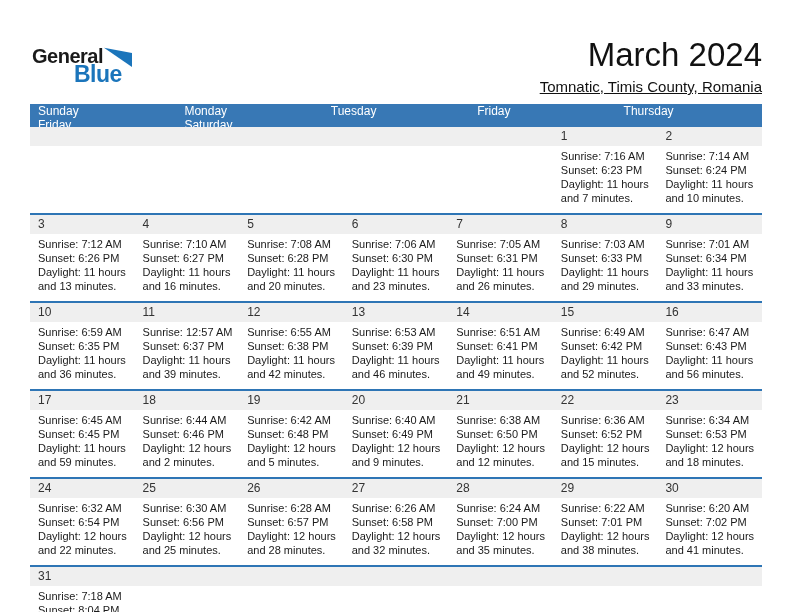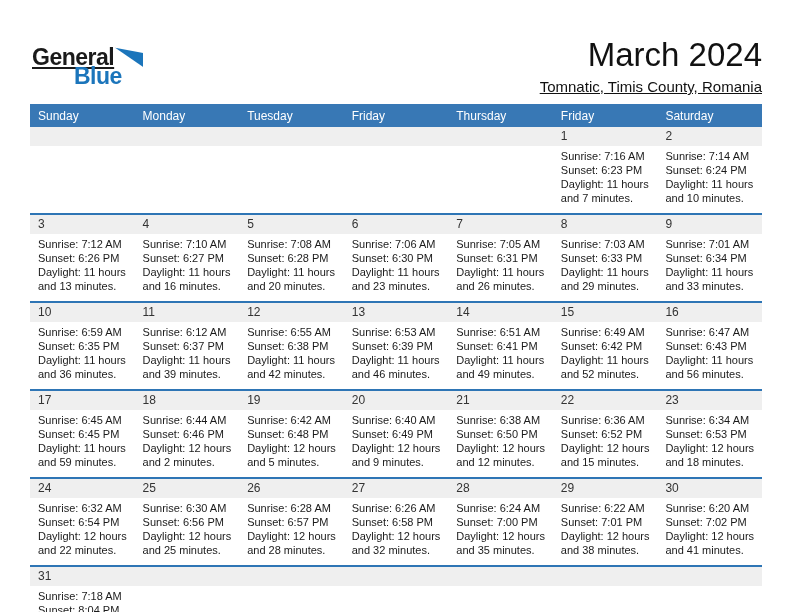--- a/index.html
+++ b/index.html
@@ -3,30 +3,30 @@
 <meta charset="utf-8">
 <style>
   html,body{margin:0;padding:0;}
   body{
     width:792px;height:612px;background:#ffffff;position:relative;
     font-family:"Liberation Sans","DejaVu Sans",sans-serif;
     -webkit-font-smoothing:antialiased;overflow:hidden;
   }
   
   .logo{position:absolute;left:32px;top:46px;line-height:1;}
-  .logo-line1{font-size:23px;color:#1a1a1a;font-weight:600;letter-spacing:-0.5px;display:flex;align-items:flex-start;text-decoration:underline;}
+  .logo-line1{font-size:20px;color:#1a1a1a;font-weight:600;letter-spacing:-0.5px;display:flex;align-items:flex-start;}
   .logo-tri{display:inline-block;width:28px;height:20px;background:#1b75bb;
     clip-path:polygon(0 4%,100% 30%,100% 100%);margin-left:1px;margin-top:1px;}
   .logo-line2{font-size:23px;color:#1b75bb;font-weight:600;letter-spacing:-0.5px;margin-top:-4px;padding-left:42px;}
   .title{position:absolute;right:30px;top:36px;font-size:33px;color:#111;text-align:right;font-weight:400;}
   .subtitle{position:absolute;right:30px;top:78px;font-size:15px;color:#111;text-align:right;font-weight:400;text-decoration:underline;}
 
   
   .cal{position:absolute;left:30px;top:104px;width:732px;}
-  .cal-head{display:grid;grid-template-columns:repeat(7,1fr);background:#3878b5;height:23px;align-items:center;}
+  .cal-head{display:grid;grid-template-columns:repeat(5,1fr);background:#3878b5;height:23px;align-items:center;}
   .cal-head div{color:#ffffff;font-size:12px;padding-left:8px;font-weight:400;}
   .week{display:grid;grid-template-columns:repeat(7,1fr);border-bottom:2px solid #2e75b5;min-height:71px;}
   .week.last{border-bottom:none;}
   .cell{overflow:hidden;}
   .date-band{background:#efefef;height:19px;line-height:19px;font-size:12px;color:#333;padding-left:8px;}
   .lines{padding:3px 3px 8px 8px;font-size:11px;line-height:14px;color:#1a1a1a;}
 </style>
 </head>
 <body>
 
@@ -163,21 +163,21 @@
           <div class="lines">
             <div>Sunrise: 6:59 AM</div>
             <div>Sunset: 6:35 PM</div>
             <div>Daylight: 11 hours</div>
             <div>and 36 minutes.</div>
           </div>
         </div>
         <div class="cell">
           <div class="date-band">11</div>
           <div class="lines">
-            <div>Sunrise: 6:12 AM</div>
+            <div>Sunrise: 12:57 AM</div>
             <div>Sunset: 6:37 PM</div>
             <div>Daylight: 11 hours</div>
             <div>and 39 minutes.</div>
           </div>
         </div>
         <div class="cell">
           <div class="date-band">12</div>
           <div class="lines">
             <div>Sunrise: 6:55 AM</div>
             <div>Sunset: 6:38 PM</div>

